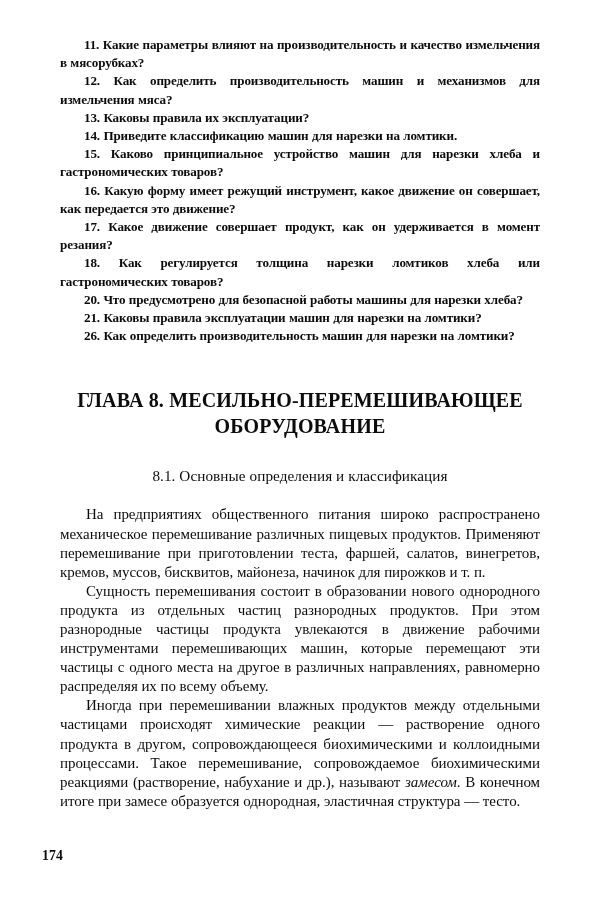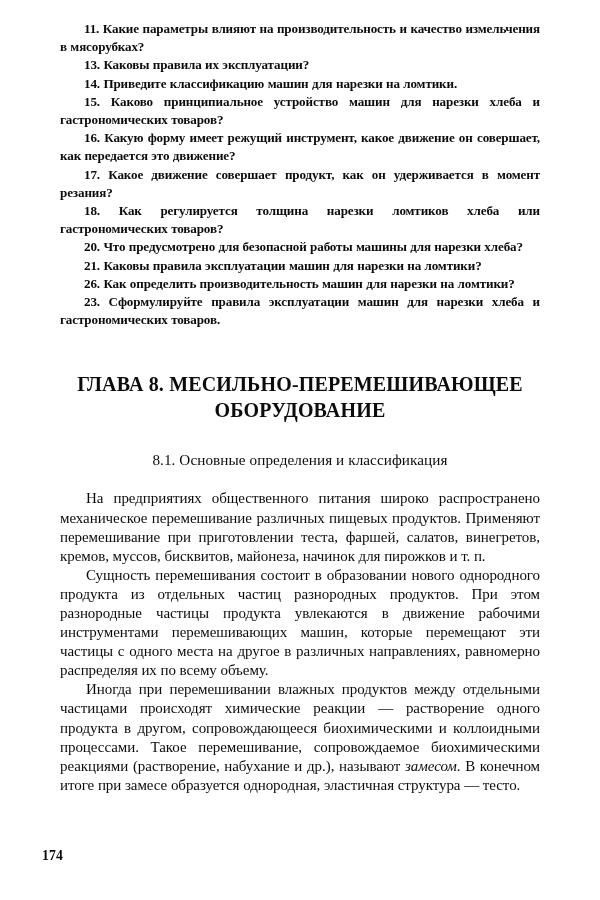--- a/index.html
+++ b/index.html
@@ -18,21 +18,21 @@
   .page {
     position: relative;
     width: 600px;
     height: 900px;
     box-sizing: border-box;
   }
 
   .content {
     position: absolute;
     left: 60px;
-    top: 20px;
+    top: 36px;
     width: 480px;
   }
 
   
   .questions {
     margin: 0;
     padding: 0;
   }
   .q-item {
     font-size: 13.1px;
@@ -100,30 +100,30 @@
 </style>
 </head>
 <body>
 
 <div class="page">
 
   <div class="content">
 
     <div class="questions">
       <p class="q-item">11. Какие параметры влияют на производительность и качество измельчения в мясорубках?</p>
+      <p class="q-item">12. Как определить производительность машин и механизмов для измельчения мяса?</p>
       <p class="q-item">13. Каковы правила их эксплуатации?</p>
       <p class="q-item">14. Приведите классификацию машин для нарезки на ломтики.</p>
       <p class="q-item">15. Каково принципиальное устройство машин для нарезки хлеба и гастрономических товаров?</p>
       <p class="q-item">16. Какую форму имеет режущий инструмент, какое движение он совершает, как передается это движение?</p>
       <p class="q-item">17. Какое движение совершает продукт, как он удерживается в момент резания?</p>
       <p class="q-item">18. Как регулируется толщина нарезки ломтиков хлеба или гастрономических товаров?</p>
       <p class="q-item">20. Что предусмотрено для безопасной работы машины для нарезки хлеба?</p>
       <p class="q-item">21. Каковы правила эксплуатации машин для нарезки на ломтики?</p>
       <p class="q-item">26. Как определить производительность машин для нарезки на ломтики?</p>
-      <p class="q-item">23. Сформулируйте правила эксплуатации машин для нарезки хлеба и гастрономических товаров.</p>
     </div>
 
     <div class="chapter-gap-top"></div>
 
     <h1 class="chapter-title">
       <span>ГЛАВА 8.  МЕСИЛЬНО-ПЕРЕМЕШИВАЮЩЕЕ</span>
       <span class="line2">ОБОРУДОВАНИЕ</span>
     </h1>
 
     <div class="chapter-gap-bottom"></div>

